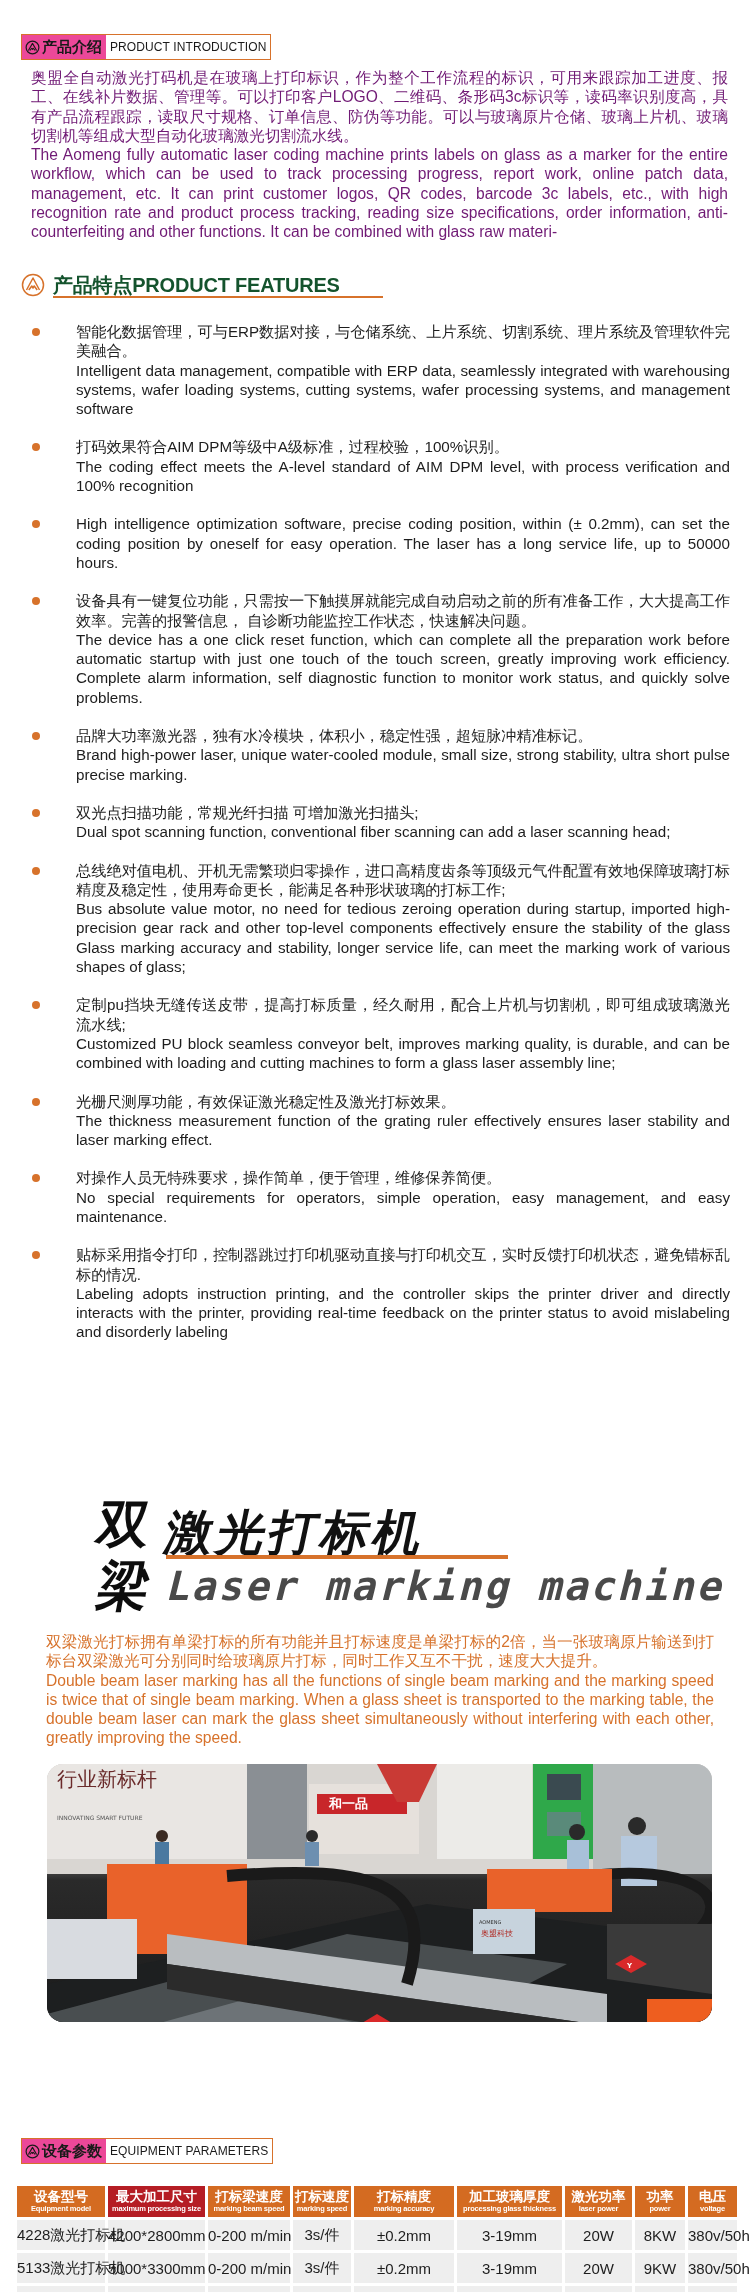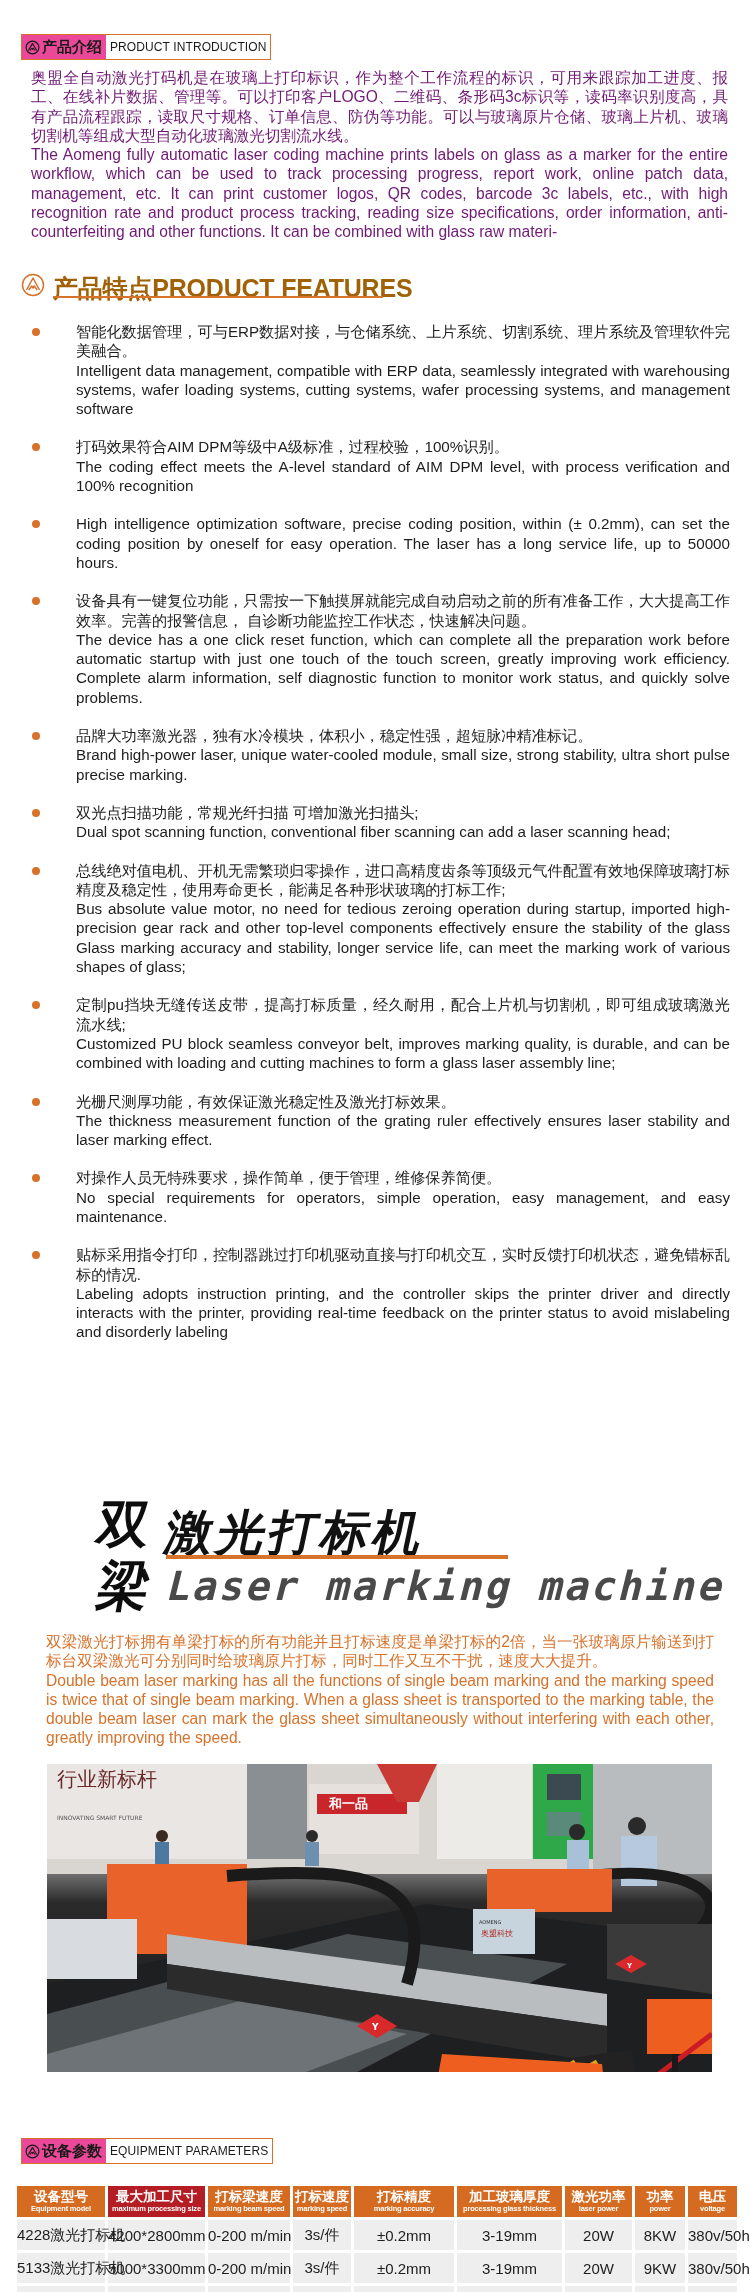--- a/index.html
+++ b/index.html
@@ -29,22 +29,22 @@
 
   .para {
     position: absolute; font-size: 15.6px; line-height: 19.3px; color: #701a75;
     text-align: justify;
   }
 
   
   .feat-header { position: absolute; left: 21px; top: 270px; width: 362px; height: 32px; }
   .feat-header .icon { position: absolute; left: 0; top: 3px; width: 24px; height: 24px; }
   .feat-header .title {
-    position: absolute; left: 32px; top: 2px; color: #a16207;
-    font-weight: bold; font-size: 25px; letter-spacing: -0.2px; white-space: nowrap;
+    position: absolute; left: 32px; top: 2px; color: #14532d;
+    font-weight: bold; font-size: 20px; letter-spacing: -0.2px; white-space: nowrap;
   }
   .feat-header .rule { position: absolute; left: 32px; top: 26px; width: 330px; height: 2px; background: #d7722b; }
 
   .features { position: absolute; left: 0; top: 322px; width: 750px; }
   .feature { position: relative; padding-left: 76px; padding-right: 20px; margin-bottom: 19px; }
   .feature .dot {
     position: absolute; left: 32px; top: 6px; width: 8px; height: 8px; border-radius: 50%;
     background: #d7722b;
   }
   .feature .cn, .feature .en {
@@ -71,22 +71,23 @@
     font-family: "DejaVu Sans Mono", monospace;
   }
 
   .orange-para {
     position: absolute; left: 46px; top: 1632px; width: 668px;
     font-size: 15.6px; line-height: 19.3px; color: #d7722b; text-align: justify;
   }
 
   
   .photo {
-    position: absolute; left: 47px; top: 1764px; width: 665px; height: 308px; overflow: hidden;
+    position: absolute; left: 47px; top: 1764px; width: 665px; height: 258px; overflow: hidden;
     background: linear-gradient(180deg, #cfcfcf 0%, #bdbdbd 25%, #2a2a2a 45%, #1a1a1a 100%);
+    border-radius: 16px;
   }
 
   
   .params-table {
     position: absolute; left: 14px; top: 2183px; width: 716px; border-collapse: separate; border-spacing: 3px 3px;
     table-layout: fixed;
   }
   .params-table th {
     background: #d46b21; color: #fff; height: 31px; text-align: center; vertical-align: middle;
     padding: 1px 0 0 0;

